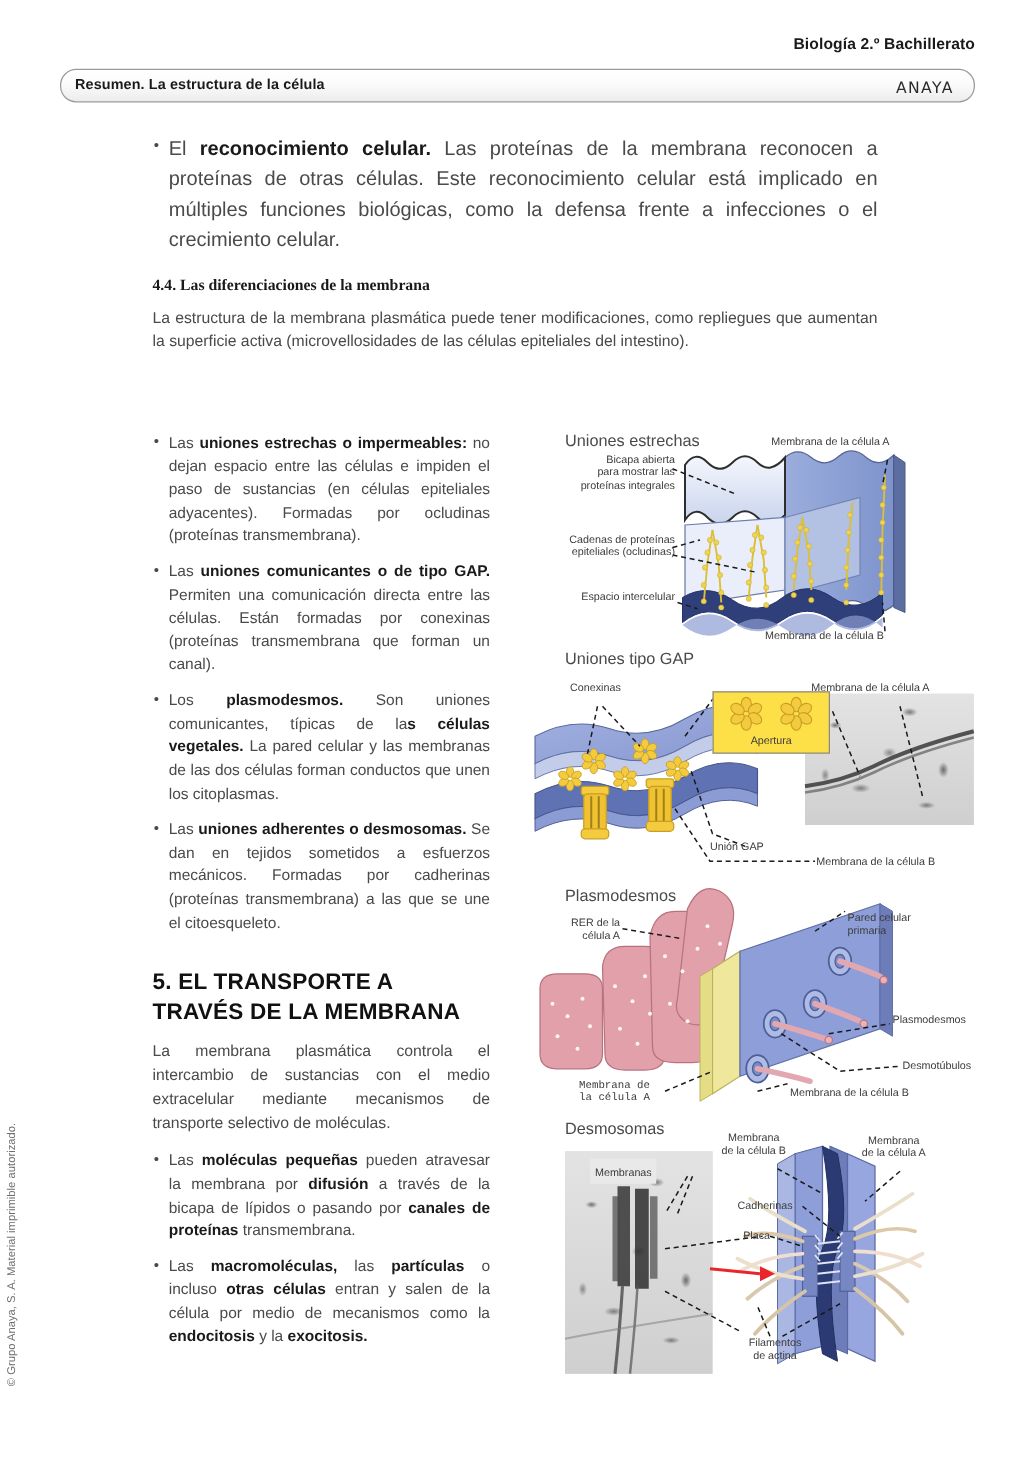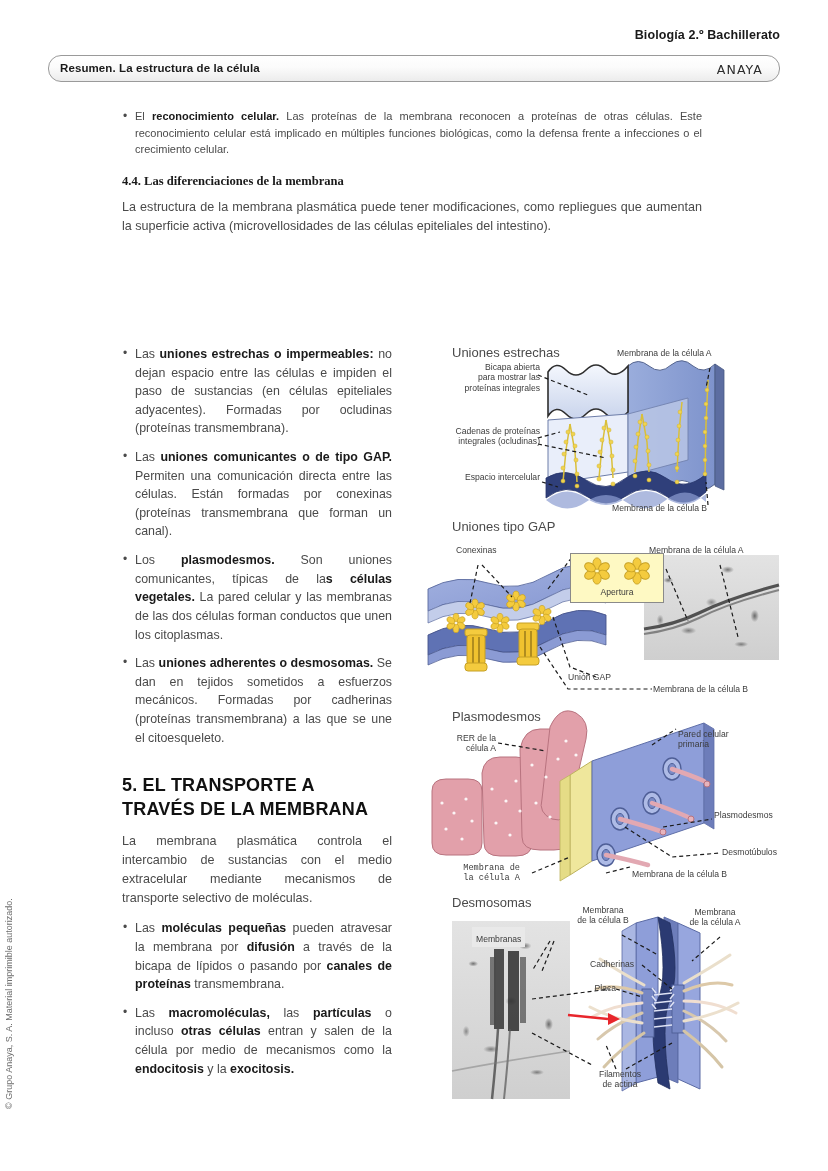--- a/index.html
+++ b/index.html
@@ -44,21 +44,21 @@
     margin:16px 0 9px 0;
     font-family:Liberation Serif, serif;
   }
   .h3{
     font-size:18px;font-weight:bold;color:#111;
     margin:26px 0 10px 0;line-height:1.35;letter-spacing:.2px;
   }
   ul{margin:0 0 11px 0;padding:0;list-style:none;}
   li{
     position:relative;padding-left:13px;margin-bottom:10px;
-    font-size:11px;line-height:1.52;color:#4a4a4a;text-align:justify;
+    font-size:16px;line-height:1.52;color:#4a4a4a;text-align:justify;
   }
   li::before{
     content:"•";position:absolute;left:1px;top:-1px;color:#4a4a4a;font-size:12px;
   }
   .col-left li{font-size:12.4px;line-height:1.5;}
 
   
   .figs{position:absolute;left:420px;top:340px;width:380px;}
   .fig{position:relative;}
   .fig-title{
@@ -234,21 +234,21 @@
           <path d="M122,142 L138,147"></path>
           <path d="M290,28 L286,48"></path>
           <path d="M288,165 L286,142"></path>
         </g>
       </svg>
 
       <div class="lbl r" style="left:-10px;top:22px;width:130px;">Bicapa abierta
 para mostrar las
 proteínas integrales</div>
       <div class="lbl r" style="left:-22px;top:86px;width:142px;">Cadenas de proteínas
-integrales (ocludinas)</div>
+epiteliales (ocludinas)</div>
       <div class="lbl r" style="left:-10px;top:132px;width:130px;">Espacio intercelular</div>
       <div class="lbl" style="left:197px;top:8px;">Membrana de la célula A</div>
       <div class="lbl" style="left:192px;top:163px;">Membrana de la célula B</div>
     </div>
 
     <div class="fig" style="height:190px;margin-top:2px;">
       <div class="fig-title" style="position:absolute;left:32px;top:2px;">Uniones tipo GAP</div>
 
       <div class="em" style="position:absolute;left:224px;top:38px;width:135px;height:105px;">
         <svg width="135" height="105" viewBox="0 0 135 105">
@@ -345,21 +345,21 @@
           <path d="M58,48 L50,86"></path>
           <path d="M62,48 L92,80"></path>
           <path d="M128,72 L152,40 L228,40"></path>
           <path d="M133,100 L150,150 L176,160"></path>
           <path d="M120,130 L148,172 L232,172"></path>
           <path d="M246,52 L268,104"></path>
           <path d="M300,48 L318,120"></path>
         </g>
       </svg>
 
-      <div style="position:absolute;left:150px;top:36px;width:92px;height:48px;background:#fef9c3;border:1px solid #8a8a8a;">
+      <div style="position:absolute;left:150px;top:36px;width:92px;height:48px;background:#fde047;border:1px solid #8a8a8a;">
         <svg width="92" height="34" viewBox="0 0 92 34">
           <g transform="translate(26,17) scale(.82)">
             <g fill="#f4cb3e" stroke="#c6a024" stroke-width="1.1">
               <ellipse cx="0" cy="-9" rx="5" ry="7"></ellipse>
                 <ellipse cx="8.5" cy="-4.5" rx="5" ry="7" transform="rotate(60 8.5 -4.5)"></ellipse>
               <ellipse cx="8.5" cy="4.5" rx="5" ry="7" transform="rotate(120 8.5 4.5)"></ellipse>
                 <ellipse cx="0" cy="9" rx="5" ry="7"></ellipse>
               <ellipse cx="-8.5" cy="4.5" rx="5" ry="7" transform="rotate(60 -8.5 4.5)"></ellipse>
                 <ellipse cx="-8.5" cy="-4.5" rx="5" ry="7" transform="rotate(120 -8.5 -4.5)"></ellipse>
             </g>

